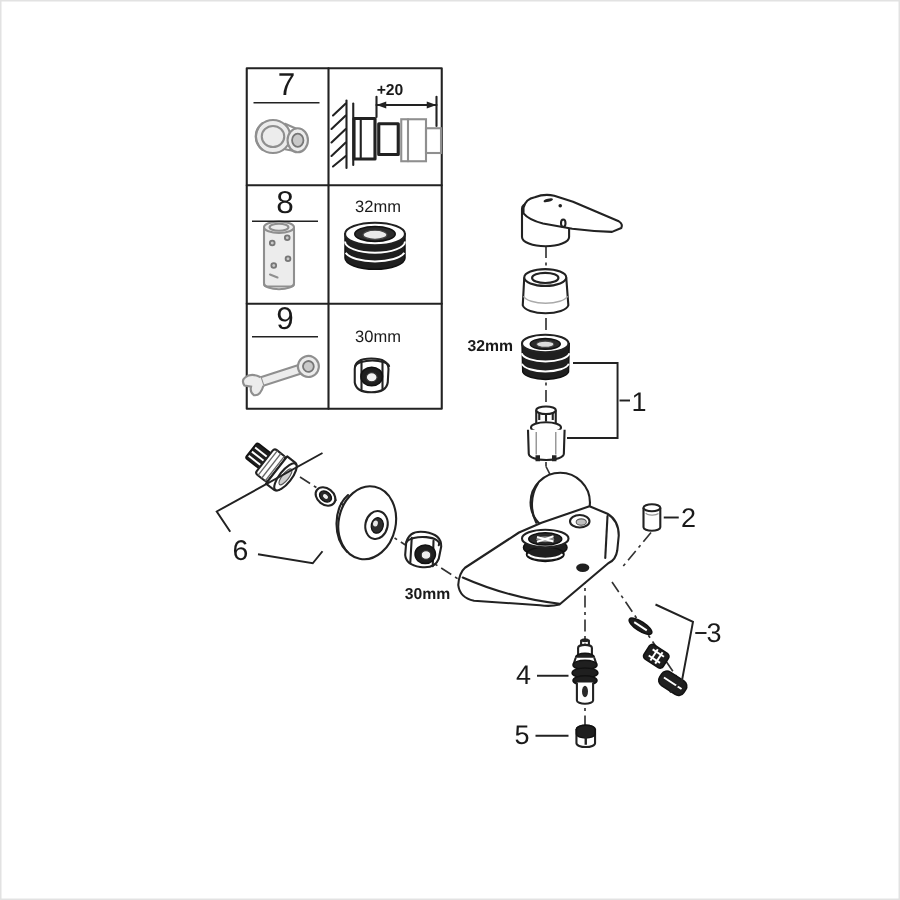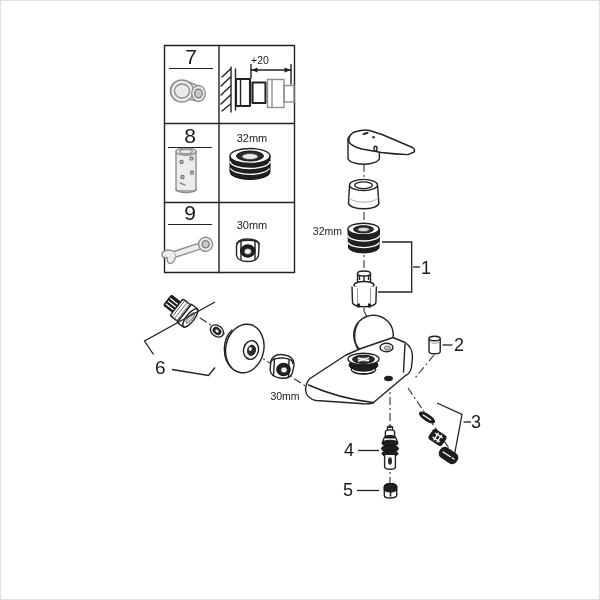--- a/index.html
+++ b/index.html
@@ -4,21 +4,21 @@
 <style>
   html,body{margin:0;padding:0;background:#fff;}
   .stage{position:relative;width:600px;height:600px;background:#ffffff;
          border:1px solid #e2e2e2;box-sizing:border-box;overflow:hidden;
          font-family:"Liberation Sans",sans-serif;color:#1a1a1a;}
   .stage svg{position:absolute;left:0;top:0;}
   .lbl{position:absolute;line-height:1;color:#1a1a1a;white-space:nowrap;}
   .tbl-num{width:44px;text-align:center;font-size:21px;
            border-bottom:1.6px solid #222;padding-bottom:1px;}
   .size-sm{font-size:11px;text-align:center;}
-  .size-xs{font-size:10.5px;text-align:center;}
+  .size-xs{font-size:10.5px;text-align:center;font-weight:bold;}
   .callout{font-size:18px;}
   
   .ink{stroke:#222;fill:none;stroke-width:1.4;stroke-linecap:round;stroke-linejoin:round;}
   .inkf{stroke:#222;fill:#fff;stroke-width:1.4;stroke-linejoin:round;}
   .inkb{stroke:#222;fill:none;stroke-width:2.1;stroke-linejoin:round;}
   .dark{stroke:#111;fill:#1f1f1f;stroke-width:1;}
   .wline{stroke:#fff;fill:none;stroke-width:1.3;}
   .gray{stroke:#8f8f8f;fill:none;stroke-width:1.4;stroke-linecap:round;}
   .grayf{stroke:#8f8f8f;fill:#ececec;stroke-width:1.4;}
   .grayd{stroke:#777;fill:#c9c9c9;stroke-width:1.2;}

